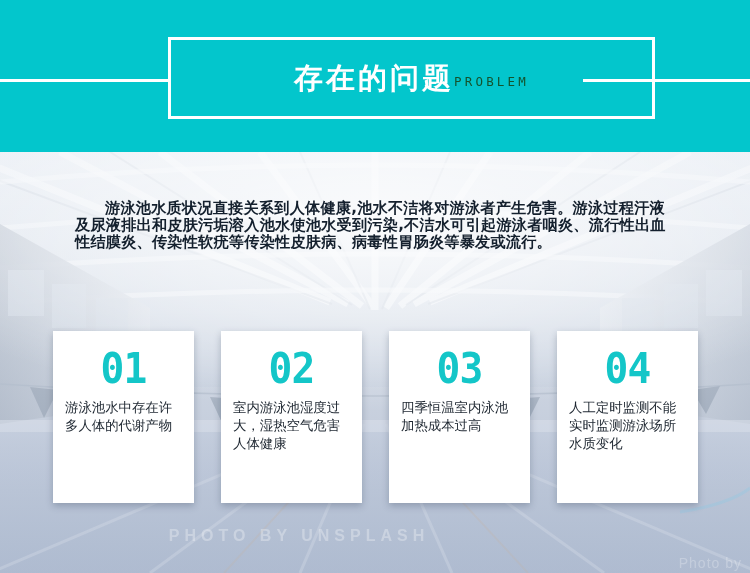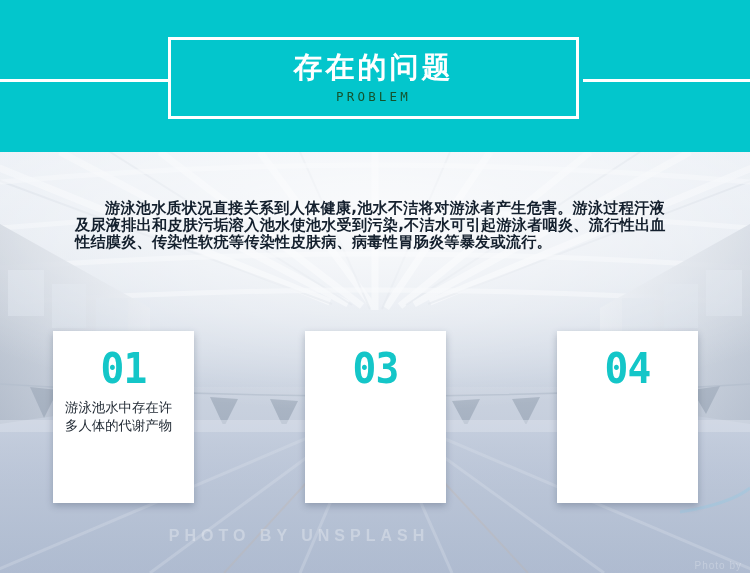--- a/index.html
+++ b/index.html
@@ -14,23 +14,23 @@
 
   
   .banner {
     position:absolute; left:0; top:0; width:750px; height:152px;
     background:#03c6cc; overflow:hidden;
   }
   .rule { position:absolute; top:79px; height:3px; background:#ffffff; }
   .rule-left  { left:0;   width:168px; }
   .rule-right { left:583px; width:167px; }
   .title-box {
-    position:absolute; left:168px; top:37px; width:411px; height:82px;
+    position:absolute; left:168px; top:37px; width:487px; height:82px;
     border:3px solid #ffffff;
-    display:flex; flex-direction:column;
+    display:flex; flex-direction:row;
     align-items:center; justify-content:center;
   }
   .title-cn {
     color:#ffffff; font-size:29px; font-weight:700;
     letter-spacing:3px; line-height:1.05;
     font-family:"DejaVu Sans","Liberation Sans",sans-serif;
   }
   .title-en {
     color:#14532d; font-size:12.5px; font-weight:400;
     letter-spacing:3.2px; margin-top:7px;
@@ -85,21 +85,21 @@
 
   
   .wm-center {
     position:absolute; left:0; top:527px; width:598px;
     text-align:center; color:rgba(255,255,255,.30);
     font-size:16px; letter-spacing:5px; font-weight:700;
     font-family:"Liberation Sans",sans-serif;
   }
   .wm-corner {
     position:absolute; right:8px; bottom:2px;
-    color:rgba(255,255,255,.26); font-size:10px; letter-spacing:1px;
+    color:rgba(255,255,255,.26); font-size:14px; letter-spacing:1px;
     font-family:"Liberation Sans",sans-serif;
   }
 </style>
 </head>
 <body>
 
 <div id="page">
 
   <div class="banner">
     <div class="rule rule-left"></div>
@@ -219,27 +219,33 @@
     <p>游泳池水质状况直接关系到人体健康,池水不洁将对游泳者产生危害。游泳过程汗液及尿液排出和皮肤污垢溶入池水使池水受到污染,不洁水可引起游泳者咽炎、流行性出血性结膜炎、传染性软疣等传染性皮肤病、病毒性胃肠炎等暴发或流行。</p>
   </div>
 
   <div class="cards">
 
     <div class="card">
       <div class="card-num">01</div>
       <div class="card-text">游泳池水中存在许多人体的代谢产物</div>
     </div>
 
+    <div class="card">
+      <div class="card-num">02</div>
+      <div class="card-text">室内游泳池湿度过大，湿热空气危害人体健康</div>
+    </div>
 
     <div class="card">
       <div class="card-num">03</div>
+      <div class="card-text">四季恒温室内泳池加热成本过高</div>
     </div>
 
     <div class="card">
       <div class="card-num">04</div>
+      <div class="card-text">人工定时监测不能实时监测游泳场所水质变化</div>
     </div>
 
   </div>
 
   <div class="wm-center">PHOTO BY UNSPLASH</div>
   <div class="wm-corner">Photo by</div>
 
 </div>
 
 </body></html>

